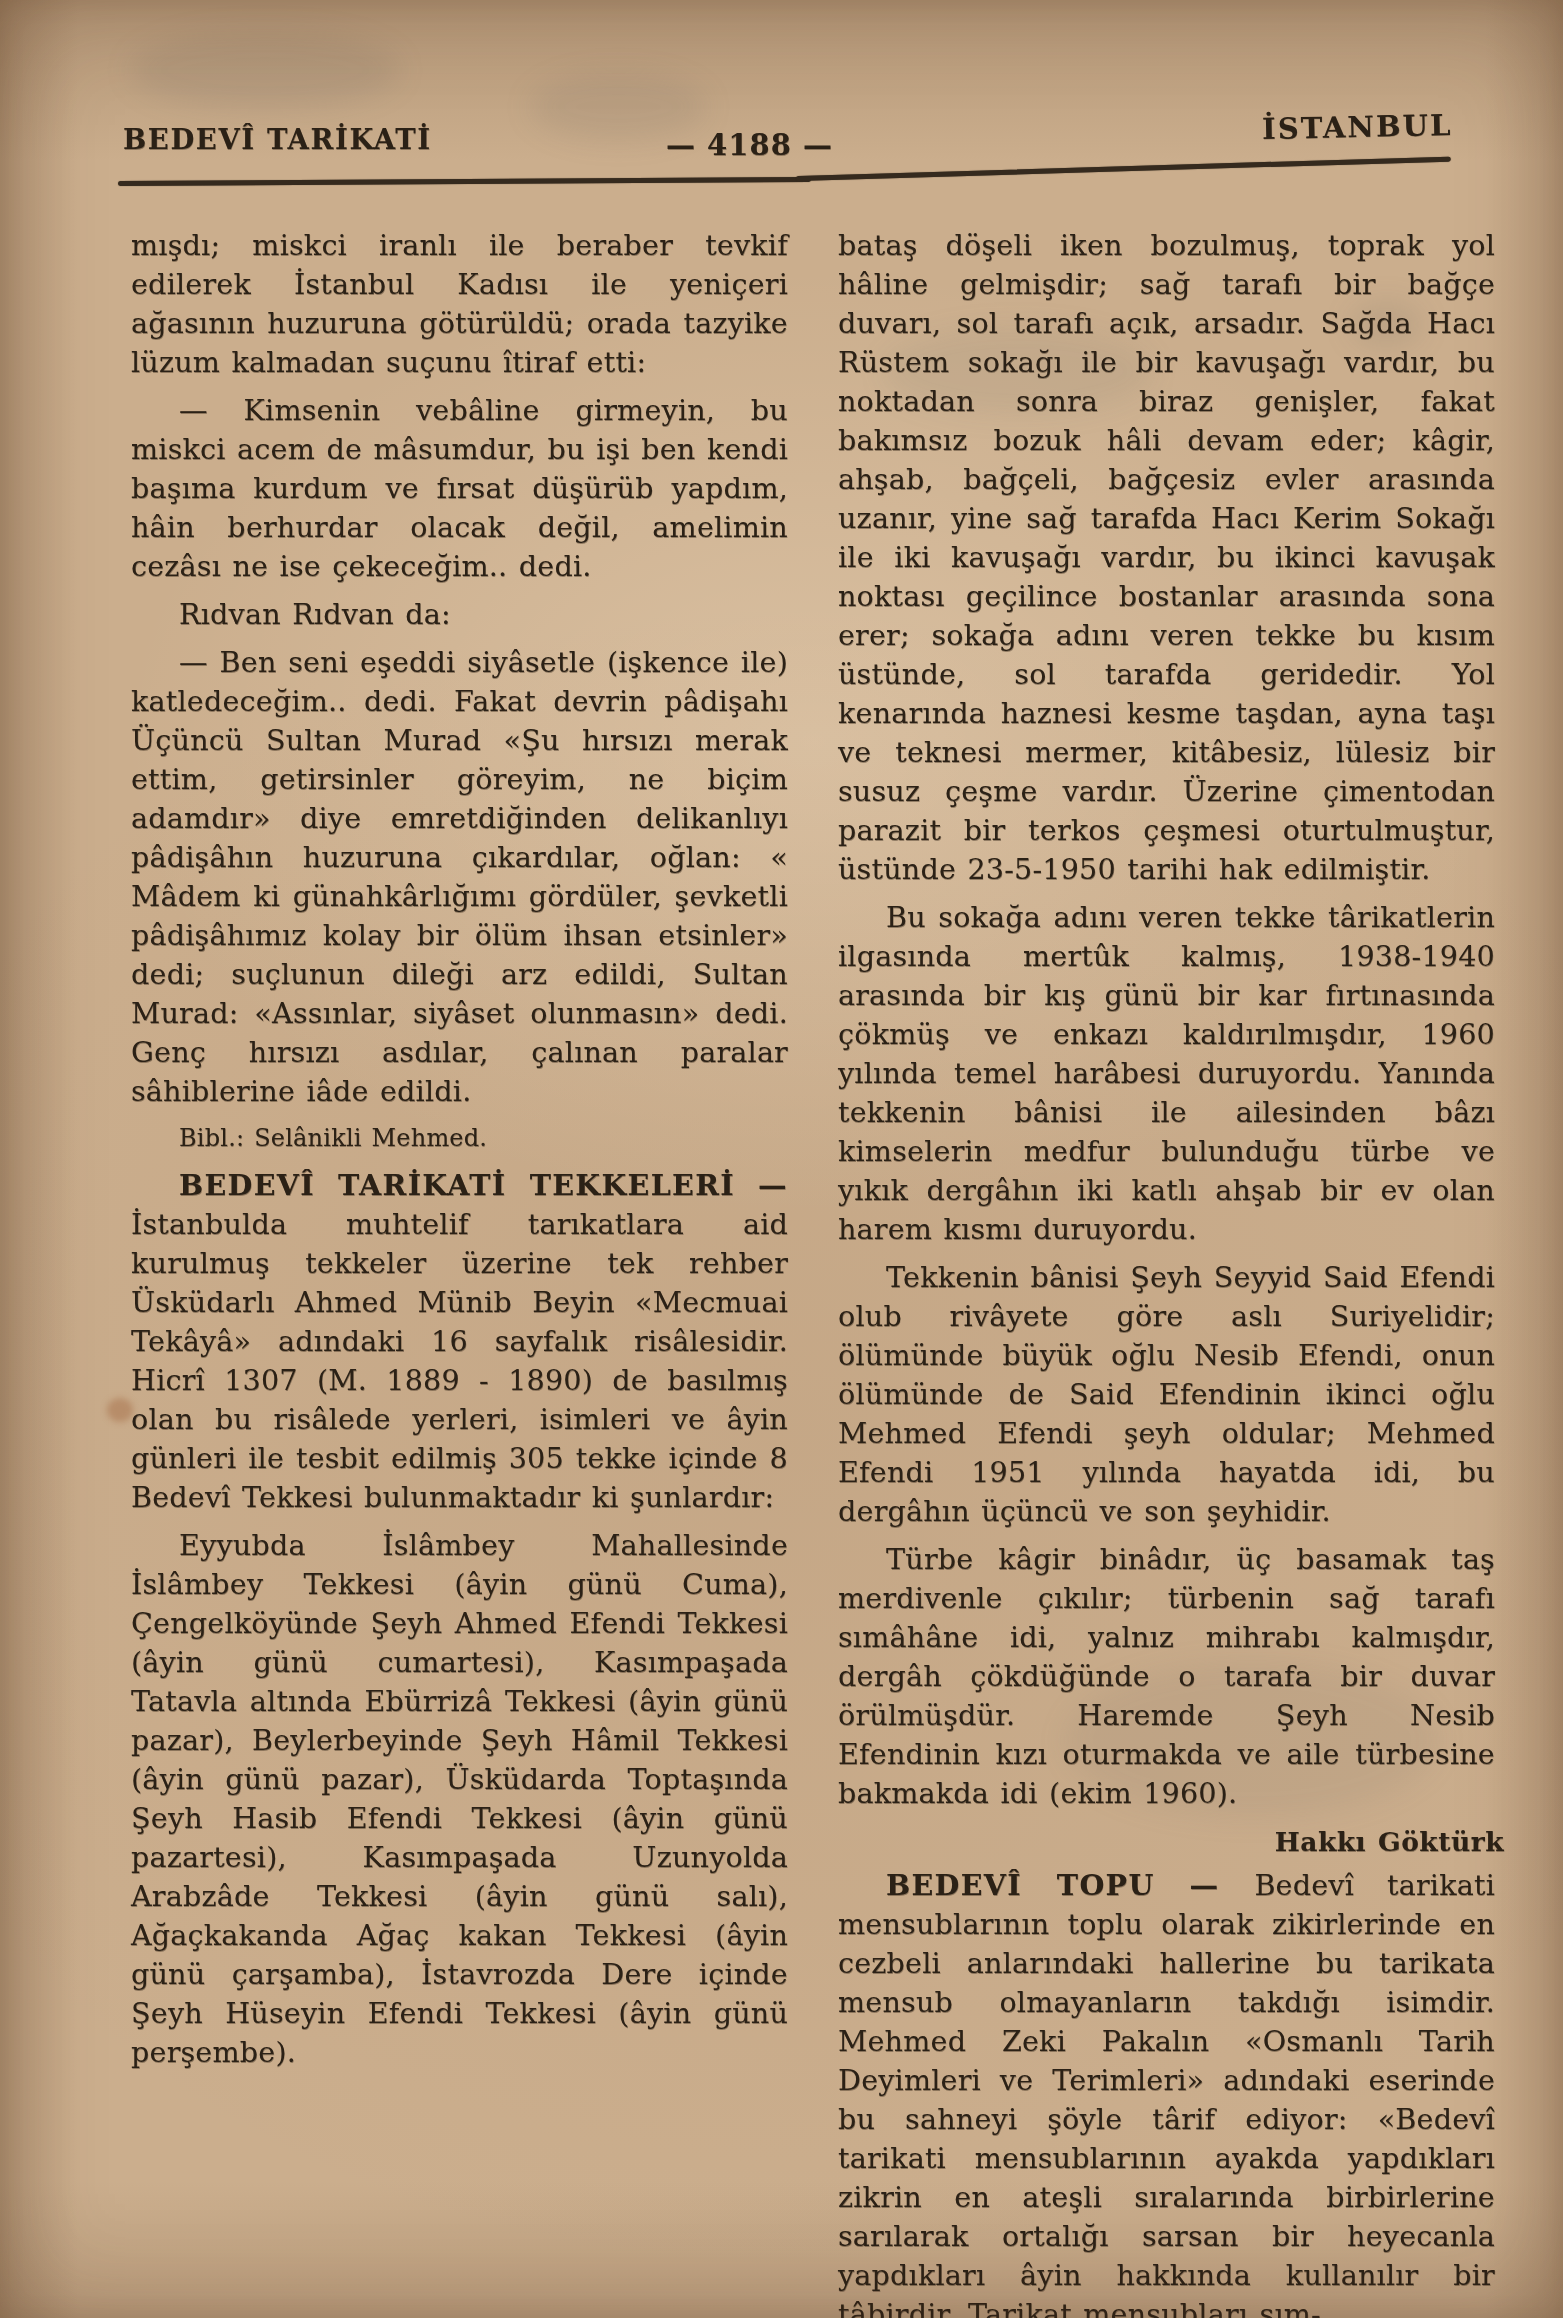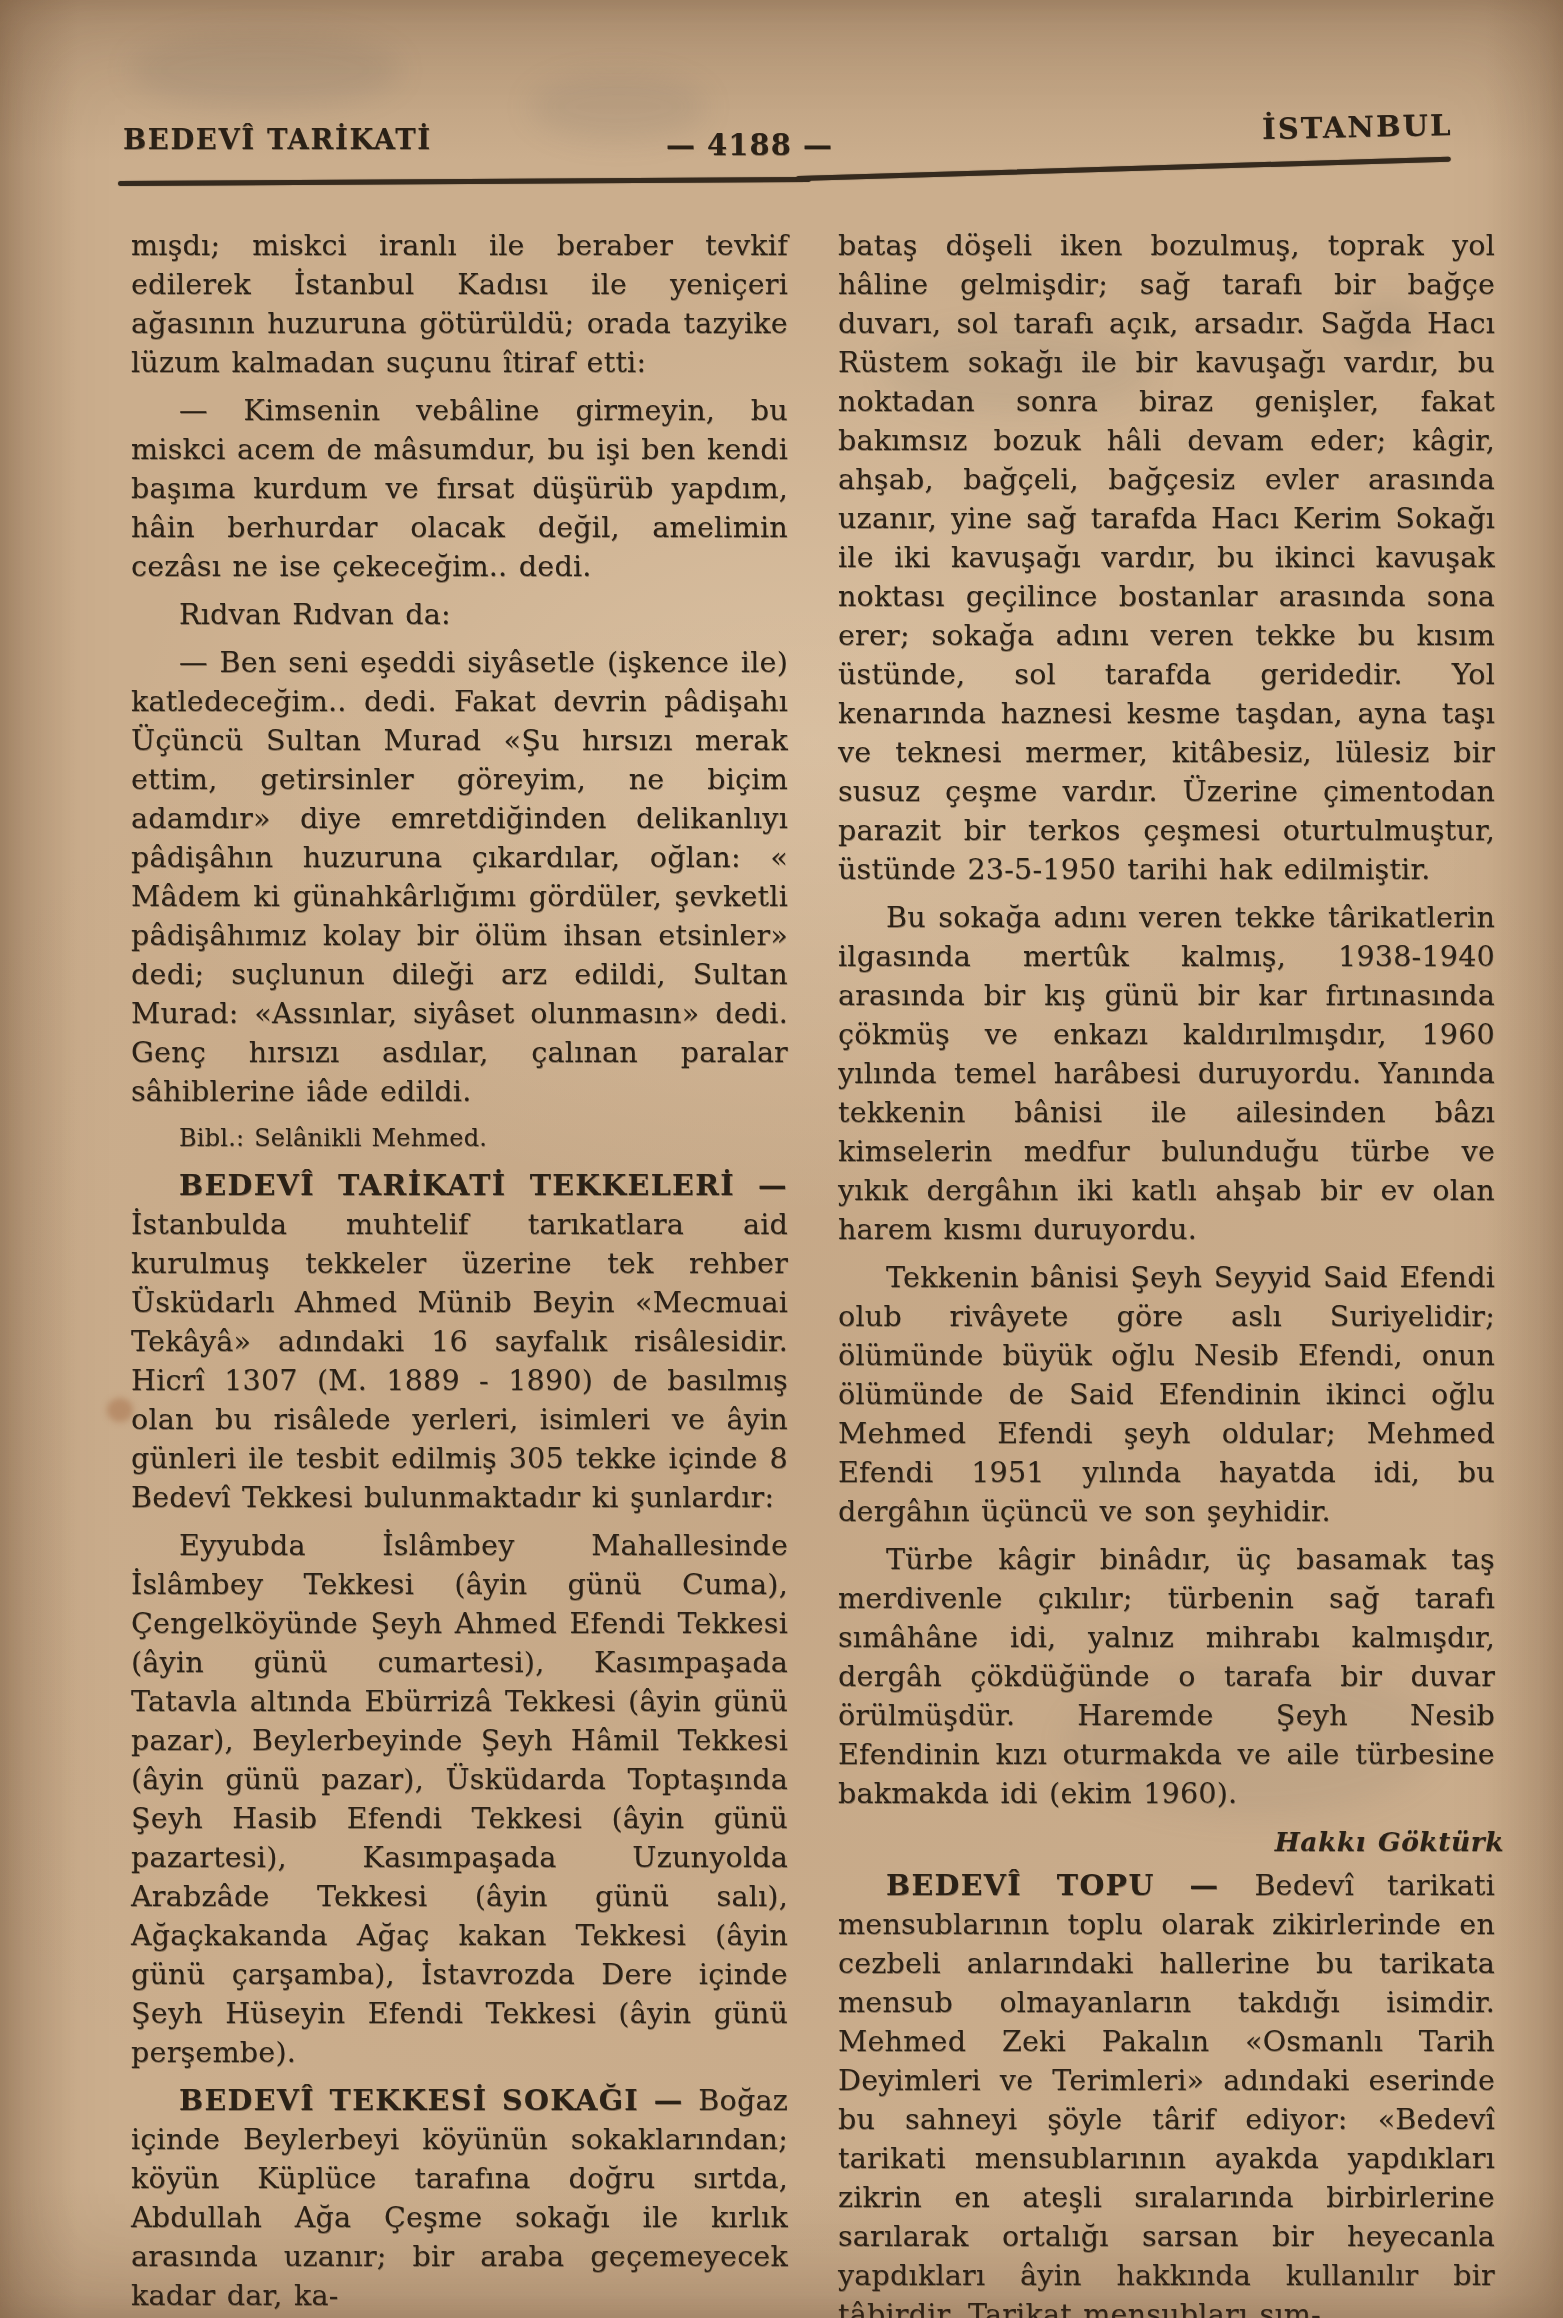--- a/index.html
+++ b/index.html
@@ -48,21 +48,21 @@
     text-align:justify;letter-spacing:0.2px;word-spacing:2.1px;
   }
   .col.left-col{left:122px;}
   .col.right-col{left:829px;}
   .para{margin:9px;text-indent:48px;}
   .para.noindent{text-indent:0;}
   .para.section{margin-top:5.2px;}
   .para.bibl{font-size:24px;line-height:37px;}
   .lead{font-weight:bold;letter-spacing:1.3px;}
   .sig{margin:7.3px 0 4.2px;text-align:right;font-weight:bold;
-       font-size:26.5px;text-indent:0;letter-spacing:0.5px;font-style:italic;}
+       font-size:26.5px;text-indent:0;letter-spacing:0.5px;}
 
   
   .smudge{position:absolute;border-radius:50%;filter:blur(13.5px);pointer-events:none;}
   #sm1{left:883px;top:327px;width:270px;height:88px;background:rgba(112,112,100,.10);}
   #sm2{left:1065px;top:1662px;width:374px;height:156px;background:rgba(118,112,98,.10);}
   #sm3{left:130px;top:31px;width:270px;height:78px;background:rgba(100,95,84,.13);}
   #sm4{left:530px;top:73px;width:177px;height:68px;background:rgba(108,102,92,.12);}
   #sm5{left:1350px;top:301px;width:73px;height:47px;background:rgba(105,100,92,.14);}
   .stain{position:absolute;left:107px;top:1398px;width:26px;height:24px;border-radius:50%;
          background:rgba(158,96,56,.40);filter:blur(3.1px);pointer-events:none;}
@@ -86,21 +86,20 @@
 </header>
 
 <section class="col left-col ink">
   <p class="para noindent"><span>mışdı; miskci iranlı ile beraber tevkif edilerek İstanbul Kadısı ile yeniçeri ağasının huzuruna götürüldü; orada tazyike lüzum kalmadan suçunu îtiraf etti:</span></p>
   <p class="para"><span>— Kimsenin vebâline girmeyin, bu miskci acem de mâsumdur, bu işi ben kendi başıma kurdum ve fırsat düşürüb yapdım, hâin berhurdar olacak değil, amelimin cezâsı ne ise çekeceğim.. dedi.</span></p>
   <p class="para"><span>Rıdvan Rıdvan da:</span></p>
   <p class="para"><span>— Ben seni eşeddi siyâsetle (işkence ile) katledeceğim.. dedi. Fakat devrin pâdişahı Üçüncü Sultan Murad «Şu hırsızı merak ettim, getirsinler göreyim, ne biçim adamdır» diye emretdiğinden delikanlıyı pâdişâhın huzuruna çıkardılar, oğlan: « Mâdem ki günahkârlığımı gördüler, şevketli pâdişâhımız kolay bir ölüm ihsan etsinler» dedi; suçlunun dileği arz edildi, Sultan Murad: «Assınlar, siyâset olunmasın» dedi. Genç hırsızı asdılar, çalınan paralar sâhiblerine iâde edildi.</span></p>
   <p class="para bibl"><span>Bibl.: Selânikli Mehmed.</span></p>
   <p class="para section"><b class="lead">BEDEVÎ TARİKATİ TEKKELERİ — </b><span>İstanbulda muhtelif tarıkatlara aid kurulmuş tekkeler üzerine tek rehber Üsküdarlı Ahmed Münib Beyin «Mecmuai Tekâyâ» adındaki 16 sayfalık risâlesidir. Hicrî 1307 (M. 1889 - 1890) de basılmış olan bu risâlede yerleri, isimleri ve âyin günleri ile tesbit edilmiş 305 tekke içinde 8 Bedevî Tekkesi bulunmaktadır ki şunlardır:</span></p>
   <p class="para"><span>Eyyubda İslâmbey Mahallesinde İslâmbey Tekkesi (âyin günü Cuma), Çengelköyünde Şeyh Ahmed Efendi Tekkesi (âyin günü cumartesi), Kasımpaşada Tatavla altında Ebürrizâ Tekkesi (âyin günü pazar), Beylerbeyinde Şeyh Hâmil Tekkesi (âyin günü pazar), Üsküdarda Toptaşında Şeyh Hasib Efendi Tekkesi (âyin günü pazartesi), Kasımpaşada Uzunyolda Arabzâde Tekkesi (âyin günü salı), Ağaçkakanda Ağaç kakan Tekkesi (âyin günü çarşamba), İstavrozda Dere içinde Şeyh Hüseyin Efendi Tekkesi (âyin günü perşembe).</span></p>
-  <p class="para section"><b class="lead">BEDEVÎ TEKKESİ SOKAĞI — </b><span>Boğaz içinde Beylerbeyi köyünün sokaklarından; köyün Küplüce tarafına doğru sırtda, Abdullah Ağa Çeşme sokağı ile kırlık arasında uzanır; bir araba geçemeyecek kadar dar, ka-</span></p>
 </section>
 
 <section class="col right-col ink">
   <p class="para noindent"><span>bataş döşeli iken bozulmuş, toprak yol hâline gelmişdir; sağ tarafı bir bağçe duvarı, sol tarafı açık, arsadır. Sağda Hacı Rüstem sokağı ile bir kavuşağı vardır, bu noktadan sonra biraz genişler, fakat bakımsız bozuk hâli devam eder; kâgir, ahşab, bağçeli, bağçesiz evler arasında uzanır, yine sağ tarafda Hacı Kerim Sokağı ile iki kavuşağı vardır, bu ikinci kavuşak noktası geçilince bostanlar arasında sona erer; sokağa adını veren tekke bu kısım üstünde, sol tarafda geridedir. Yol kenarında haznesi kesme taşdan, ayna taşı ve teknesi mermer, kitâbesiz, lülesiz bir susuz çeşme vardır. Üzerine çimentodan parazit bir terkos çeşmesi oturtulmuştur, üstünde 23-5-1950 tarihi hak edilmiştir.</span></p>
   <p class="para"><span>Bu sokağa adını veren tekke târikatlerin ilgasında mertûk kalmış, 1938-1940 arasında bir kış günü bir kar fırtınasında çökmüş ve enkazı kaldırılmışdır, 1960 yılında temel harâbesi duruyordu. Yanında tekkenin bânisi ile ailesinden bâzı kimselerin medfur bulunduğu türbe ve yıkık dergâhın iki katlı ahşab bir ev olan harem kısmı duruyordu.</span></p>
   <p class="para"><span>Tekkenin bânisi Şeyh Seyyid Said Efendi olub rivâyete göre aslı Suriyelidir; ölümünde büyük oğlu Nesib Efendi, onun ölümünde de Said Efendinin ikinci oğlu Mehmed Efendi şeyh oldular; Mehmed Efendi 1951 yılında hayatda idi, bu dergâhın üçüncü ve son şeyhidir.</span></p>
   <p class="para"><span>Türbe kâgir binâdır, üç basamak taş merdivenle çıkılır; türbenin sağ tarafı sımâhâne idi, yalnız mihrabı kalmışdır, dergâh çökdüğünde o tarafa bir duvar örülmüşdür. Haremde Şeyh Nesib Efendinin kızı oturmakda ve aile türbesine bakmakda idi (ekim 1960).</span></p>
   <p class="sig"><span>Hakkı Göktürk</span></p>
   <p class="para section"><b class="lead">BEDEVÎ TOPU — </b><span>Bedevî tarikati mensublarının toplu olarak zikirlerinde en cezbeli anlarındaki hallerine bu tarikata mensub olmayanların takdığı isimdir. Mehmed Zeki Pakalın «Osmanlı Tarih Deyimleri ve Terimleri» adındaki eserinde bu sahneyi şöyle târif ediyor: «Bedevî tarikati mensublarının ayakda yapdıkları zikrin en ateşli sıralarında birbirlerine sarılarak ortalığı sarsan bir heyecanla yapdıkları âyin hakkında kullanılır bir tâbirdir. Tarikat mensubları sım-</span></p>
 </section>

